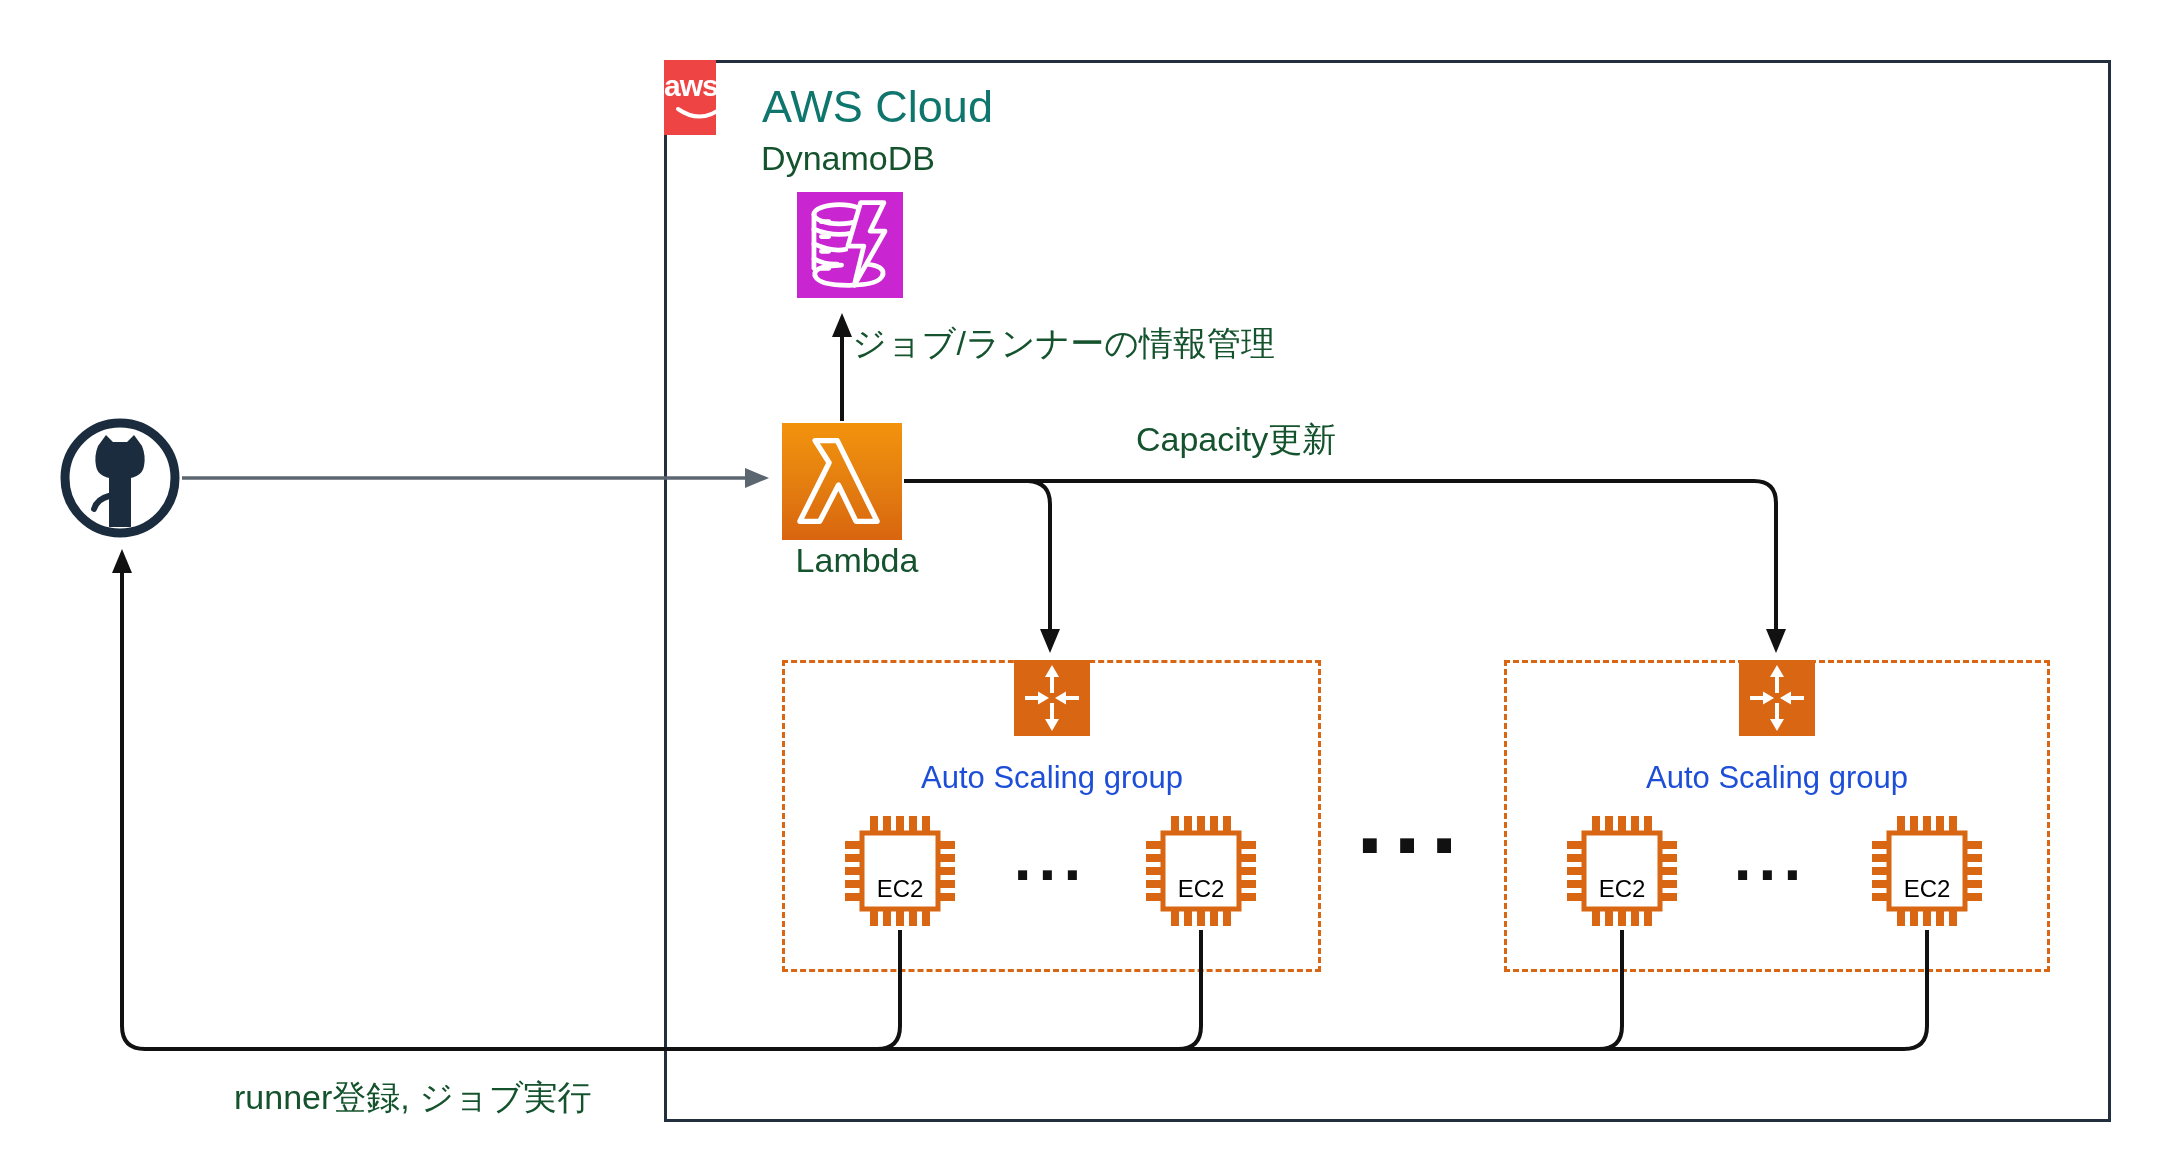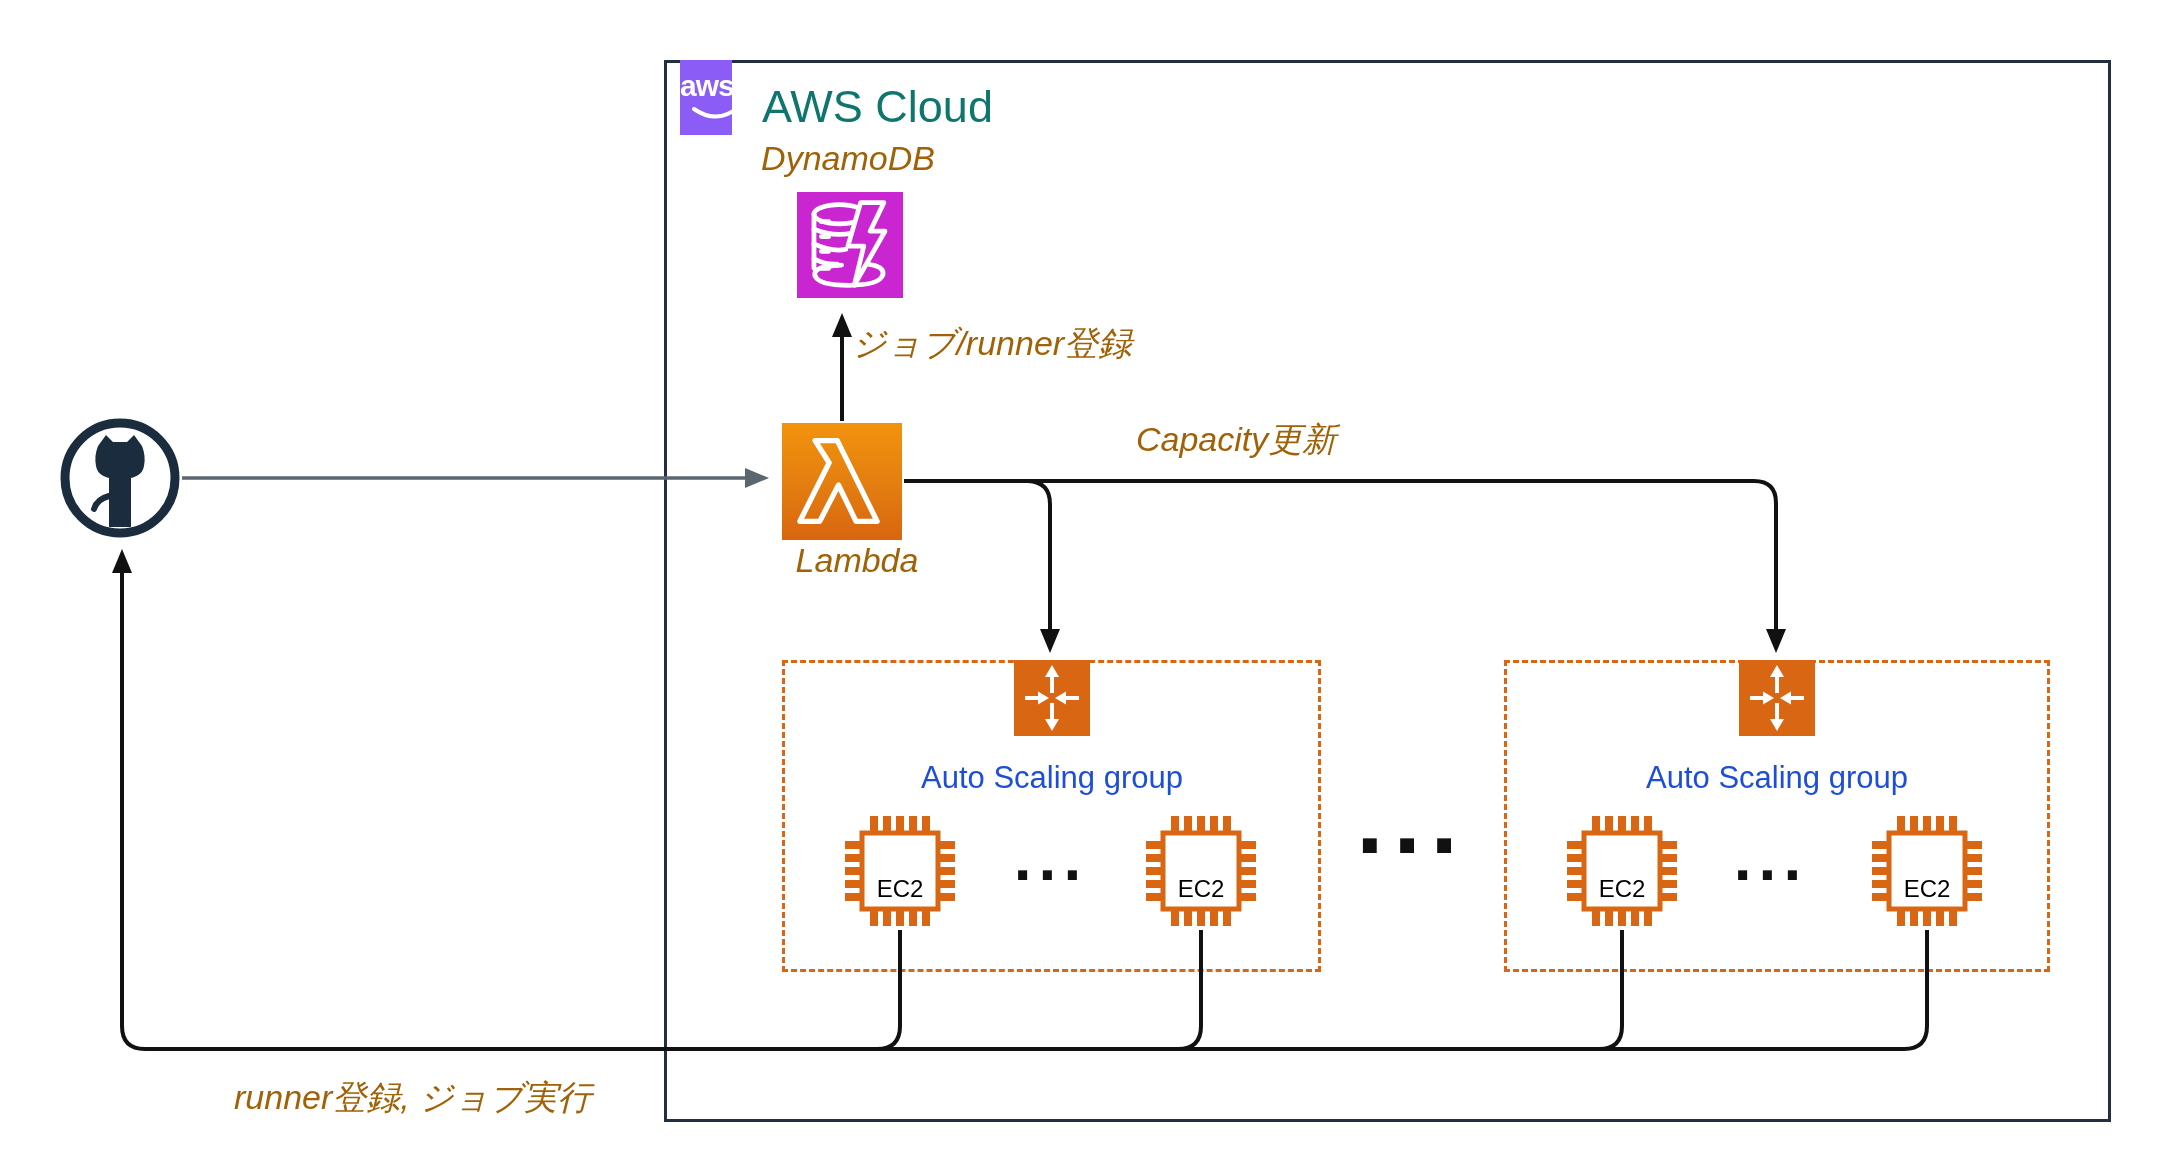--- a/index.html
+++ b/index.html
@@ -4,31 +4,31 @@
 <style>
   html,body{margin:0;padding:0;background:#ffffff;}
   #canvas{
     position:relative;
     width:2163px;height:1173px;
     background:#ffffff;
     font-family:"Liberation Sans","DejaVu Sans",sans-serif;
     overflow:hidden;
   }
   .abs{position:absolute;}
-  .lbl{font-size:34px;color:#a16207;white-space:nowrap;line-height:1.15;font-style:italic;}
+  .lbl{font-size:34px;color:#14532d;white-space:nowrap;line-height:1.15;}
   .cx{transform:translateX(-50%);}
 
   
   .aws-box{
     left:664px;top:60px;width:1447px;height:1062px;
     border:3px solid #232F3E;box-sizing:border-box;background:transparent;
   }
   .aws-badge{
-    left:680px;top:60px;width:52px;height:75px;
-    background:#8b5cf6;color:#ffffff;box-sizing:border-box;
+    left:664px;top:60px;width:52px;height:75px;
+    background:#ef4444;color:#ffffff;box-sizing:border-box;
   }
   .aws-badge .aws-word{
     position:absolute;left:0;right:0;top:9px;text-align:center;
     font-size:30px;font-weight:bold;letter-spacing:-1px;color:#ffffff;
   }
   .aws-cloud-title{
     left:762px;top:81px;font-size:45px;color:#0f766e;white-space:nowrap;
   }
 
   
@@ -239,17 +239,17 @@
   <div class="abs chip" style="left:1869px;">
     <svg width="116" height="116" viewBox="0 0 116 116">
         <use href="#chip-glyph"></use>
       </svg>
     <span class="chip-label">EC2</span>
   </div>
   <div class="abs dots-small cx" style="left:1771px;">...</div>
 
   <div class="abs dots-big cx" style="left:1412px;">...</div>
 
-  <div class="abs lbl jobinfo-lbl">ジョブ/runner登録</div>
+  <div class="abs lbl jobinfo-lbl">ジョブ/ランナーの情報管理</div>
   <div class="abs lbl capacity-lbl">Capacity更新</div>
   <div class="abs lbl runner-lbl">runner登録, ジョブ実行</div>
 
 </div>
 
 </body></html>

